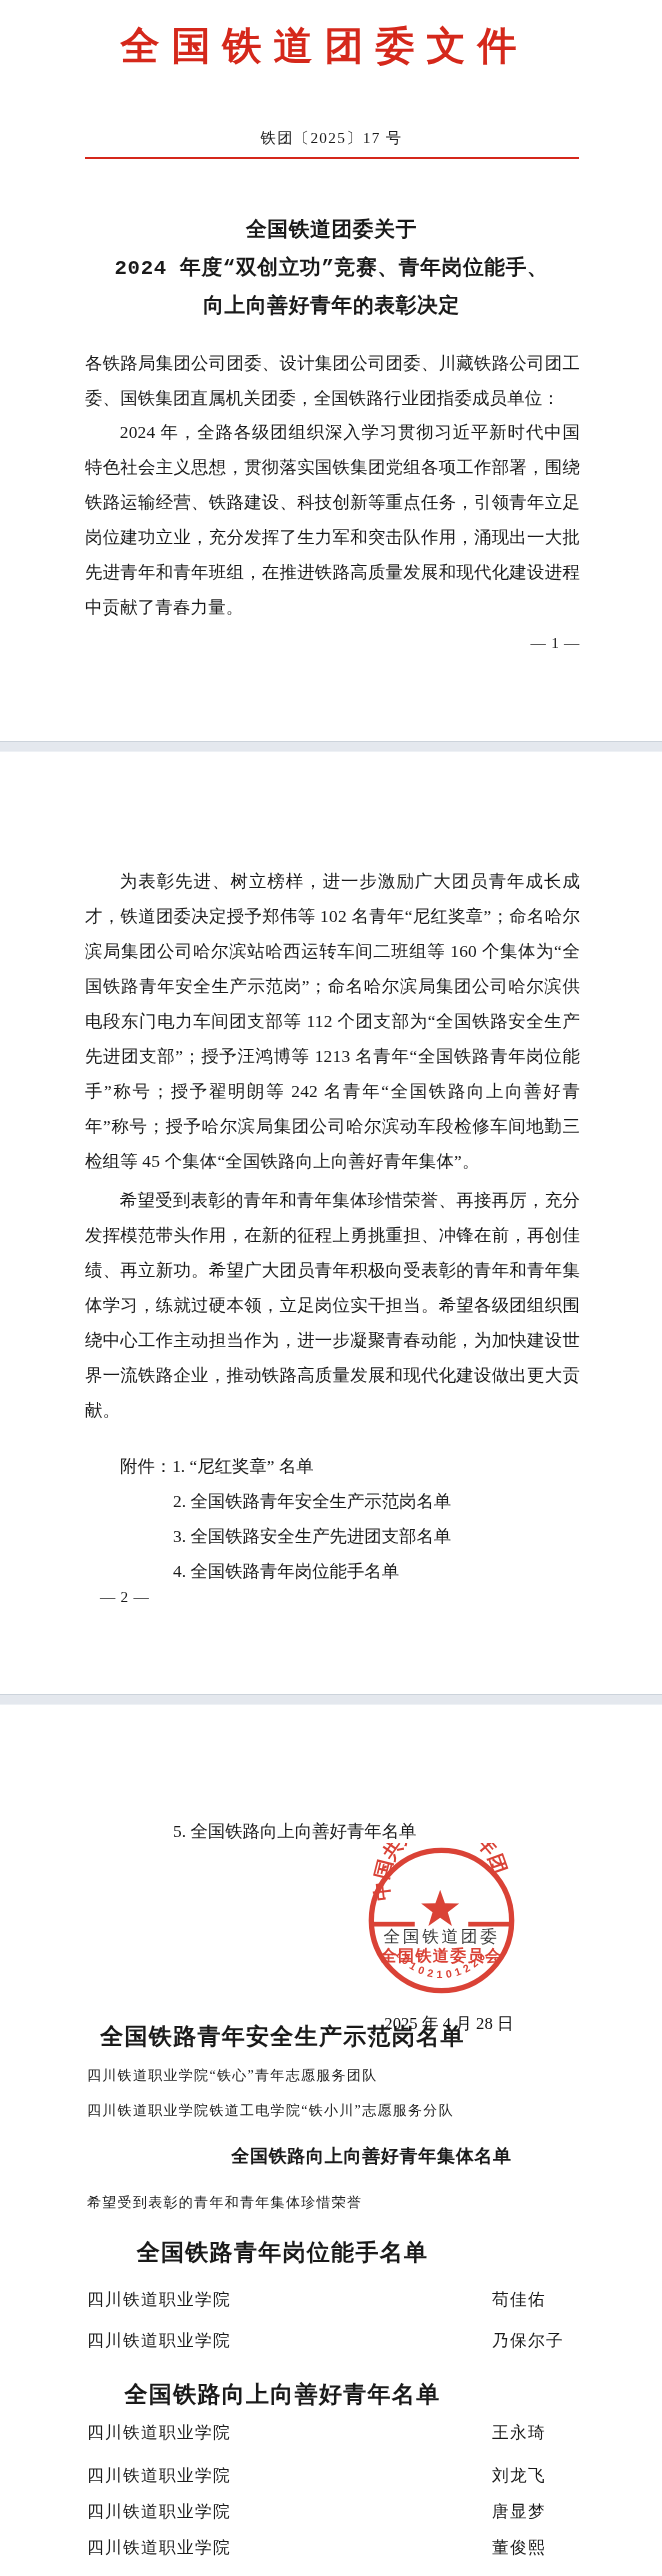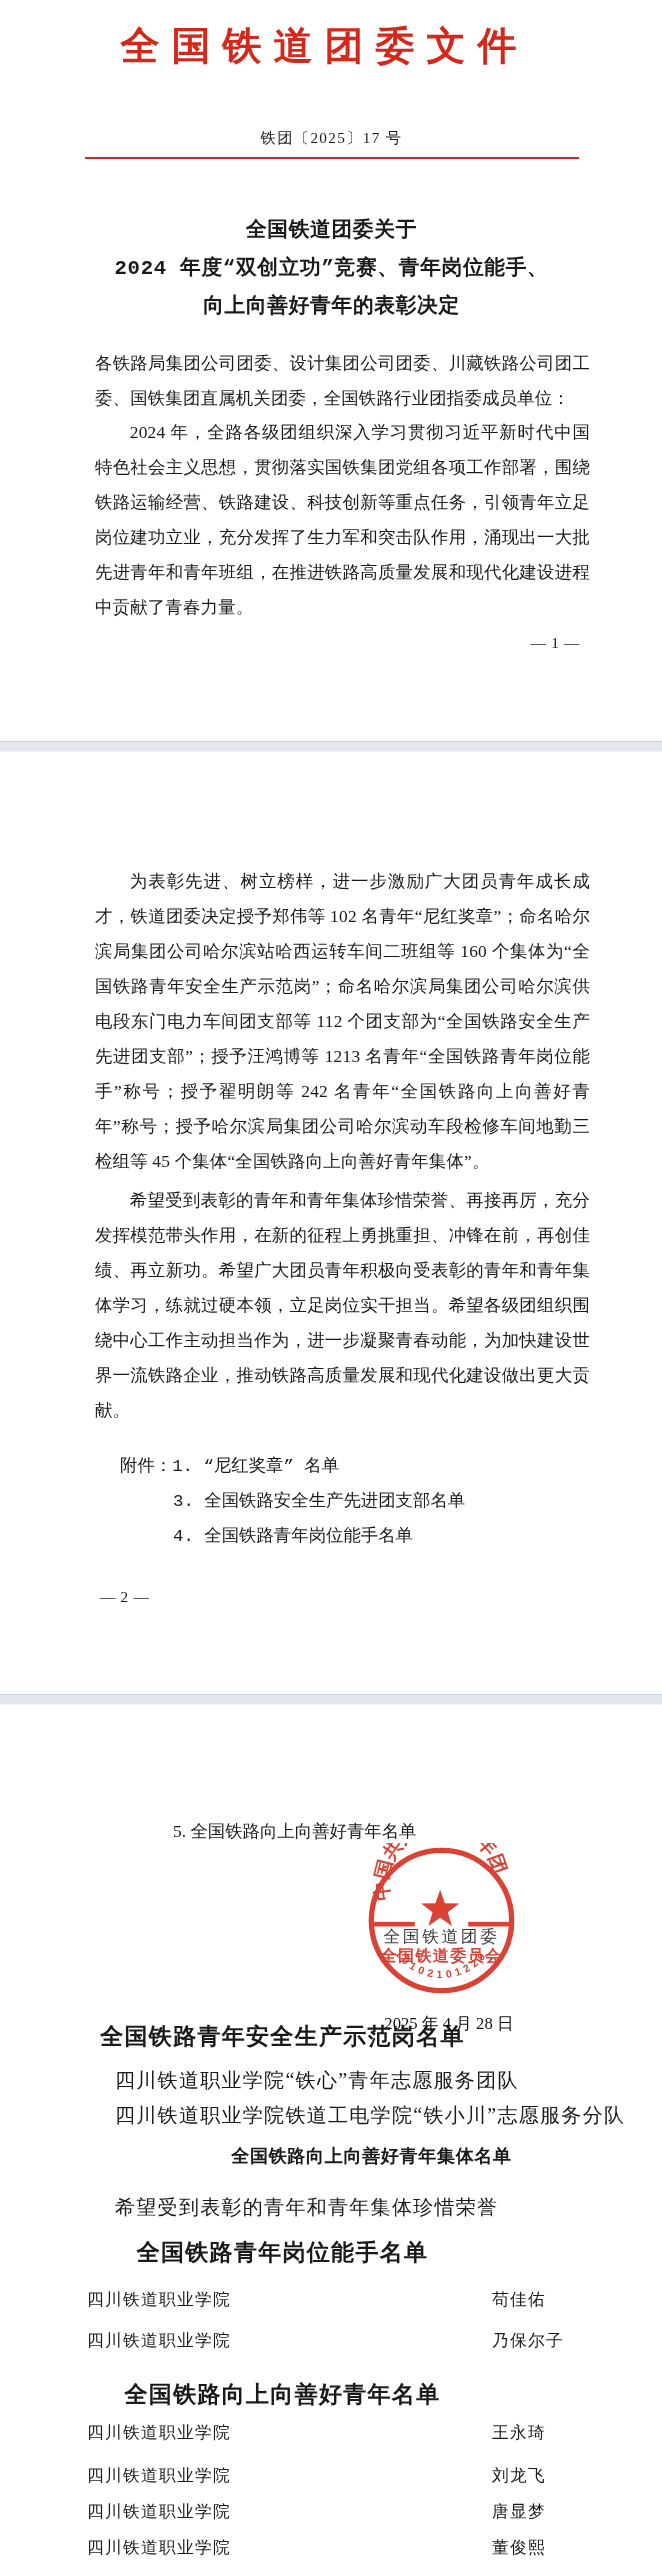--- a/index.html
+++ b/index.html
@@ -6,33 +6,33 @@
   .canvas{position:relative;width:663px;height:2576px;background:#ffffff;overflow:hidden;
           font-family:"Liberation Serif","DejaVu Serif",serif;color:#1a1a1a;}
   .abs{position:absolute;}
   .banner{left:0;top:18.7px;width:637px;text-align:center;font-size:39px;font-weight:700;
           color:#d5281b;letter-spacing:12px;text-indent:12px;}
   .docno{left:0;top:128px;width:663px;text-align:center;font-size:15.3px;letter-spacing:1.3px;}
   .redline{left:85px;top:157px;width:494px;height:2px;background:#d5281b;}
   .doctitle{left:0;top:212px;width:663px;text-align:center;font-weight:700;font-size:20.7px;}
   .doctitle div{height:38px;line-height:38px;letter-spacing:0.7px;font-family:Liberation Mono, monospace;}
   .para{left:85px;width:495px;font-size:17.4px;line-height:35px;text-align:justify;
-        text-justify:inter-ideograph;letter-spacing:0.2px;margin-left:10px;}
+        text-justify:inter-ideograph;letter-spacing:0.2px;}
   .indent{text-indent:2em;}
   .pageno{font-size:15.3px;letter-spacing:0.7px;}
   .separator{left:0;width:663px;height:8.7px;background:#e4e8ee;border-top:0.7px solid #ccd3db;
              border-bottom:0.7px solid #eef1f5;}
-  .attach{left:120px;top:1449px;font-size:17.4px;line-height:35px;font-family:Liberation Mono, monospace;}
+  .attach{left:120px;top:1449px;font-size:17.4px;line-height:35px;}
   .attach .row2{padding-left:53px;}
   .attach5{left:173px;top:1819px;font-size:17.4px;}
   .h-big{left:0;width:565px;text-align:center;font-family:"Liberation Sans","DejaVu Sans",sans-serif;
          font-weight:700;font-size:23px;letter-spacing:1.3px;}
   .h-mid{left:0;width:663px;text-align:center;font-family:"Liberation Sans","DejaVu Sans",sans-serif;
          font-weight:700;font-size:18px;letter-spacing:0.7px;}
-  .entry{left:87px;font-size:20px;letter-spacing:1.3px;margin-left:28px;}
+  .entry{left:87px;font-size:14px;letter-spacing:1.3px;}
   .two-col{left:87px;width:494px;font-size:16.7px;letter-spacing:1.3px;}
   .two-col .name{position:absolute;left:405px;top:0;}
   .sealdate{left:367px;top:1966px;width:164px;text-align:center;font-size:16.7px;color:#111;margin-top:46px;}
   .sealwrap{left:364px;top:1843px;width:155px;height:155px;}
 </style>
 </head>
 <body>
 
 <div class="canvas">
 
@@ -51,20 +51,21 @@
 
   <div class="abs pageno" style="left:507px;top:634px;width:73px;text-align:right;">— 1 —</div>
 
   <div class="abs separator" style="top:741px;"></div>
 
   <div class="abs para indent" style="top:864px;">为表彰先进、树立榜样，进一步激励广大团员青年成长成才，铁道团委决定授予郑伟等 102 名青年“尼红奖章”；命名哈尔滨局集团公司哈尔滨站哈西运转车间二班组等 160 个集体为“全国铁路青年安全生产示范岗”；命名哈尔滨局集团公司哈尔滨供电段东门电力车间团支部等 112 个团支部为“全国铁路安全生产先进团支部”；授予汪鸿博等 1213 名青年“全国铁路青年岗位能手”称号；授予翟明朗等 242 名青年“全国铁路向上向善好青年”称号；授予哈尔滨局集团公司哈尔滨动车段检修车间地勤三检组等 45 个集体“全国铁路向上向善好青年集体”。</div>
   <div class="abs para indent" style="top:1183px;">希望受到表彰的青年和青年集体珍惜荣誉、再接再厉，充分发挥模范带头作用，在新的征程上勇挑重担、冲锋在前，再创佳绩、再立新功。希望广大团员青年积极向受表彰的青年和青年集体学习，练就过硬本领，立足岗位实干担当。希望各级团组织围绕中心工作主动担当作为，进一步凝聚青春动能，为加快建设世界一流铁路企业，推动铁路高质量发展和现代化建设做出更大贡献。</div>
 
   <div class="abs attach">
     <div><span>附件：</span><span>1. “尼红奖章” 名单</span></div>
+    <div class="row2">2. 全国铁路青年安全生产示范岗名单</div>
     <div class="row2">3. 全国铁路安全生产先进团支部名单</div>
     <div class="row2">4. 全国铁路青年岗位能手名单</div>
   </div>
 
   <div class="abs pageno" style="left:100px;top:1588px;width:73px;text-align:left;">— 2 —</div>
 
   <div class="abs separator" style="top:1694px;"></div>
 
   <div class="abs attach5">5. 全国铁路向上向善好青年名单</div>
 

